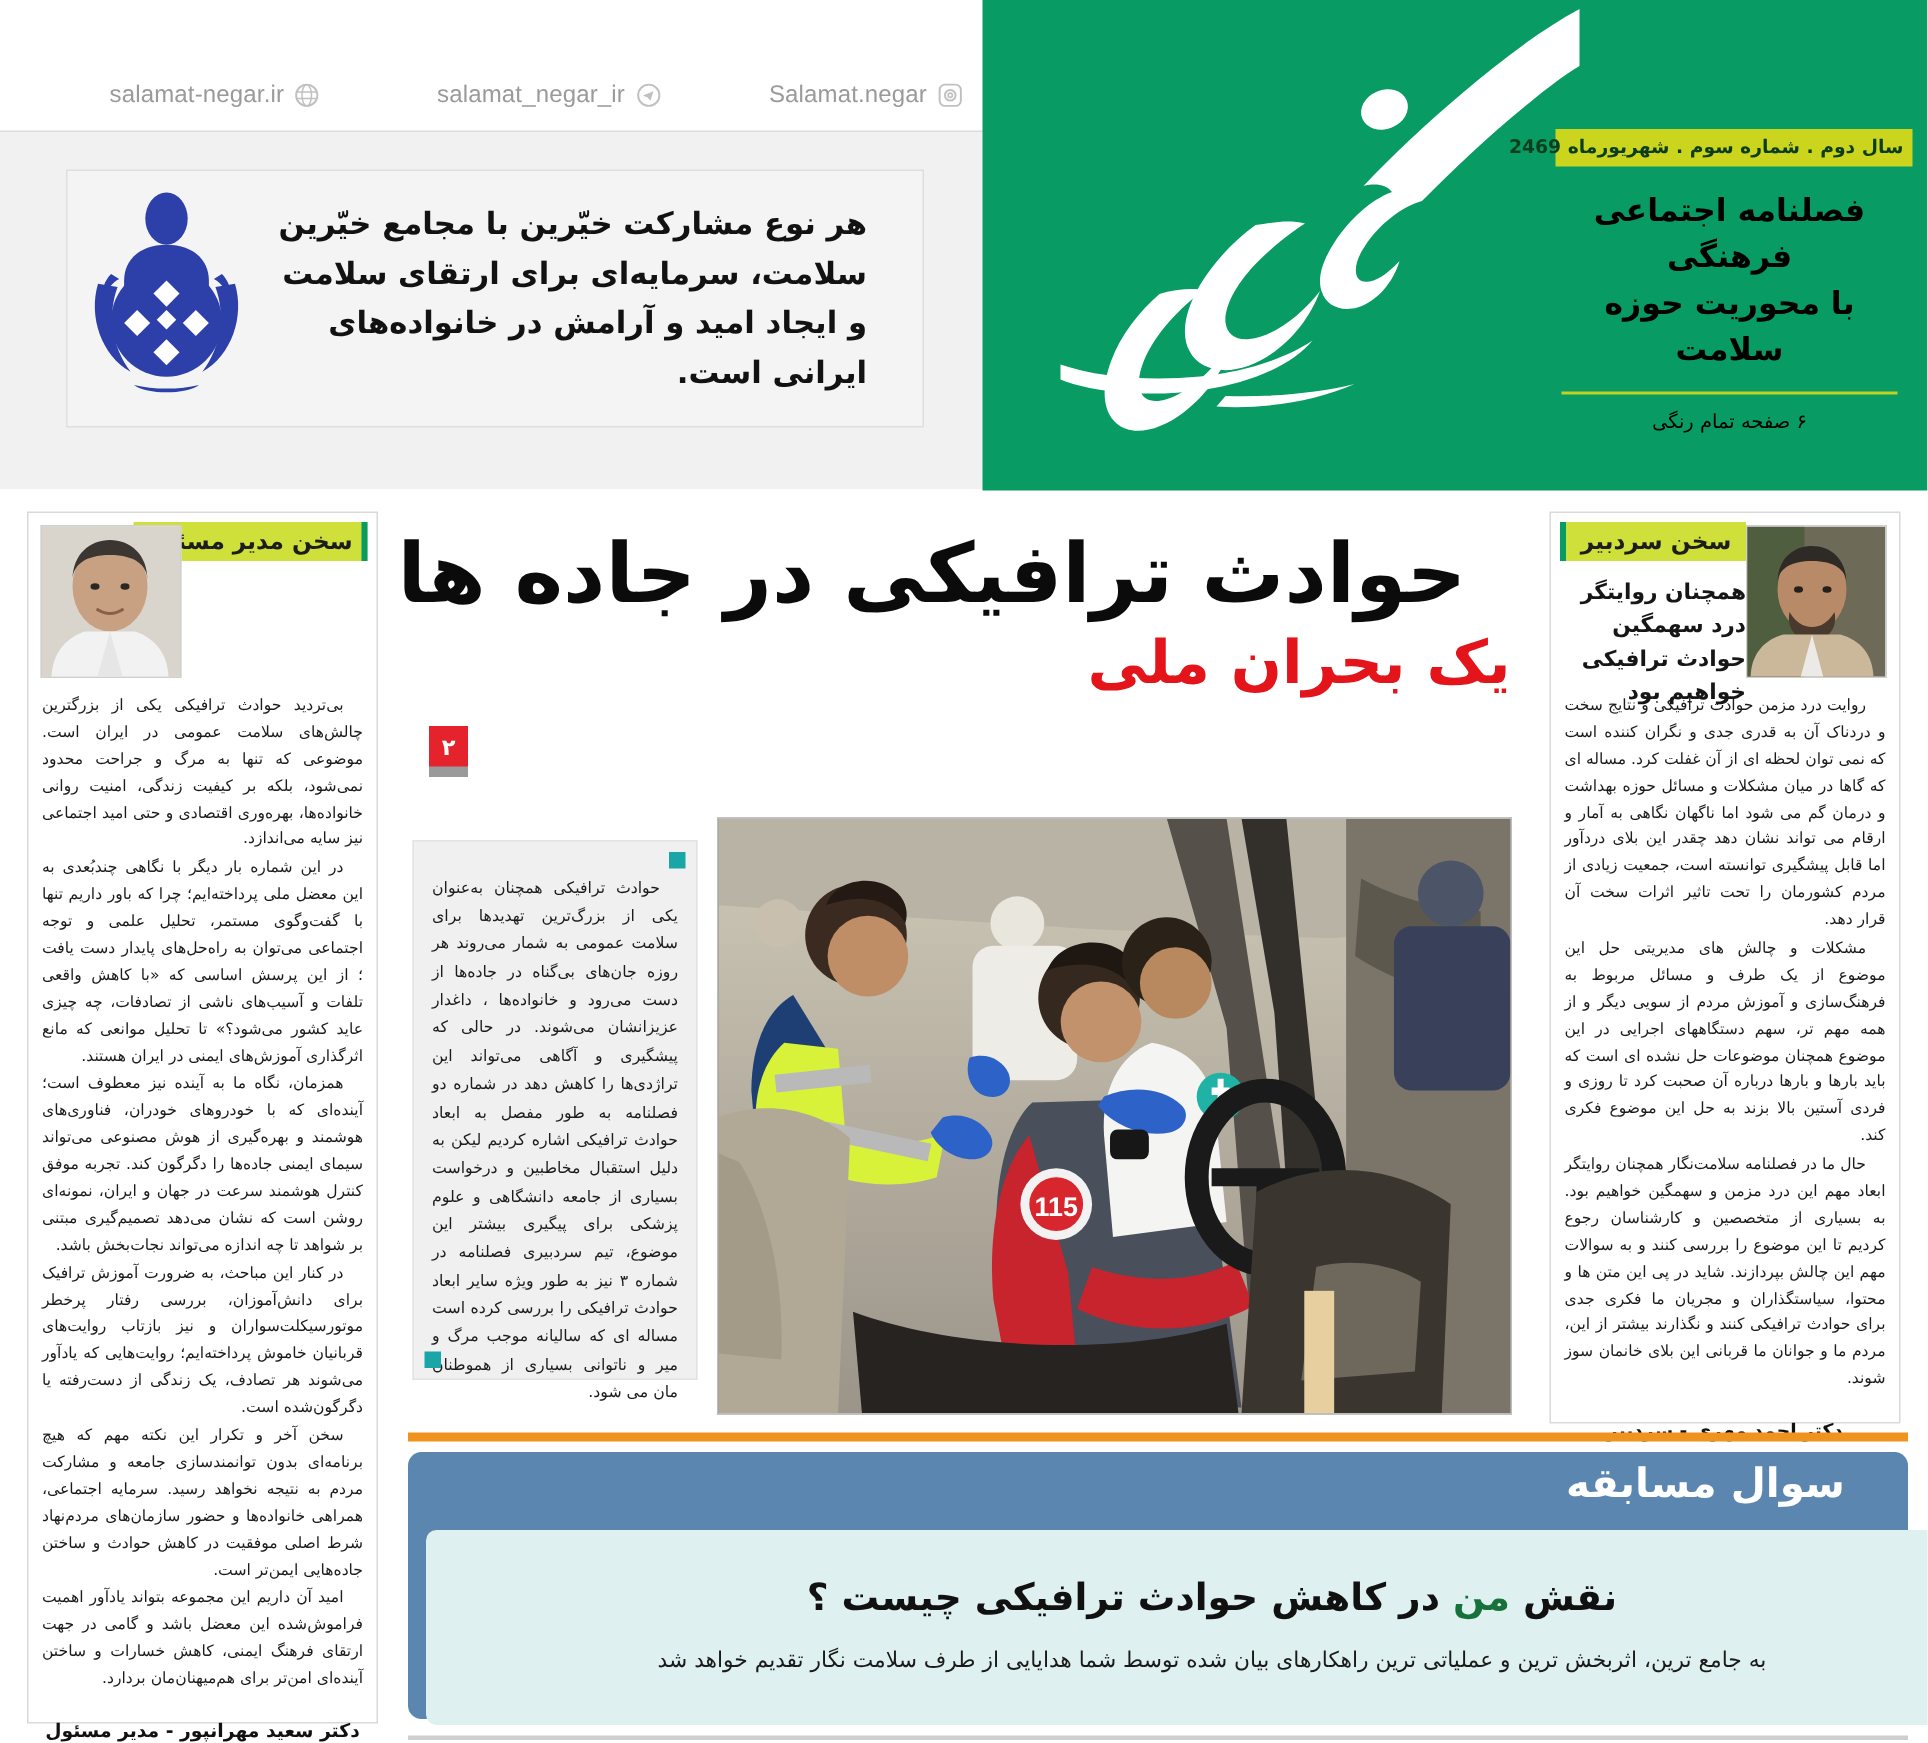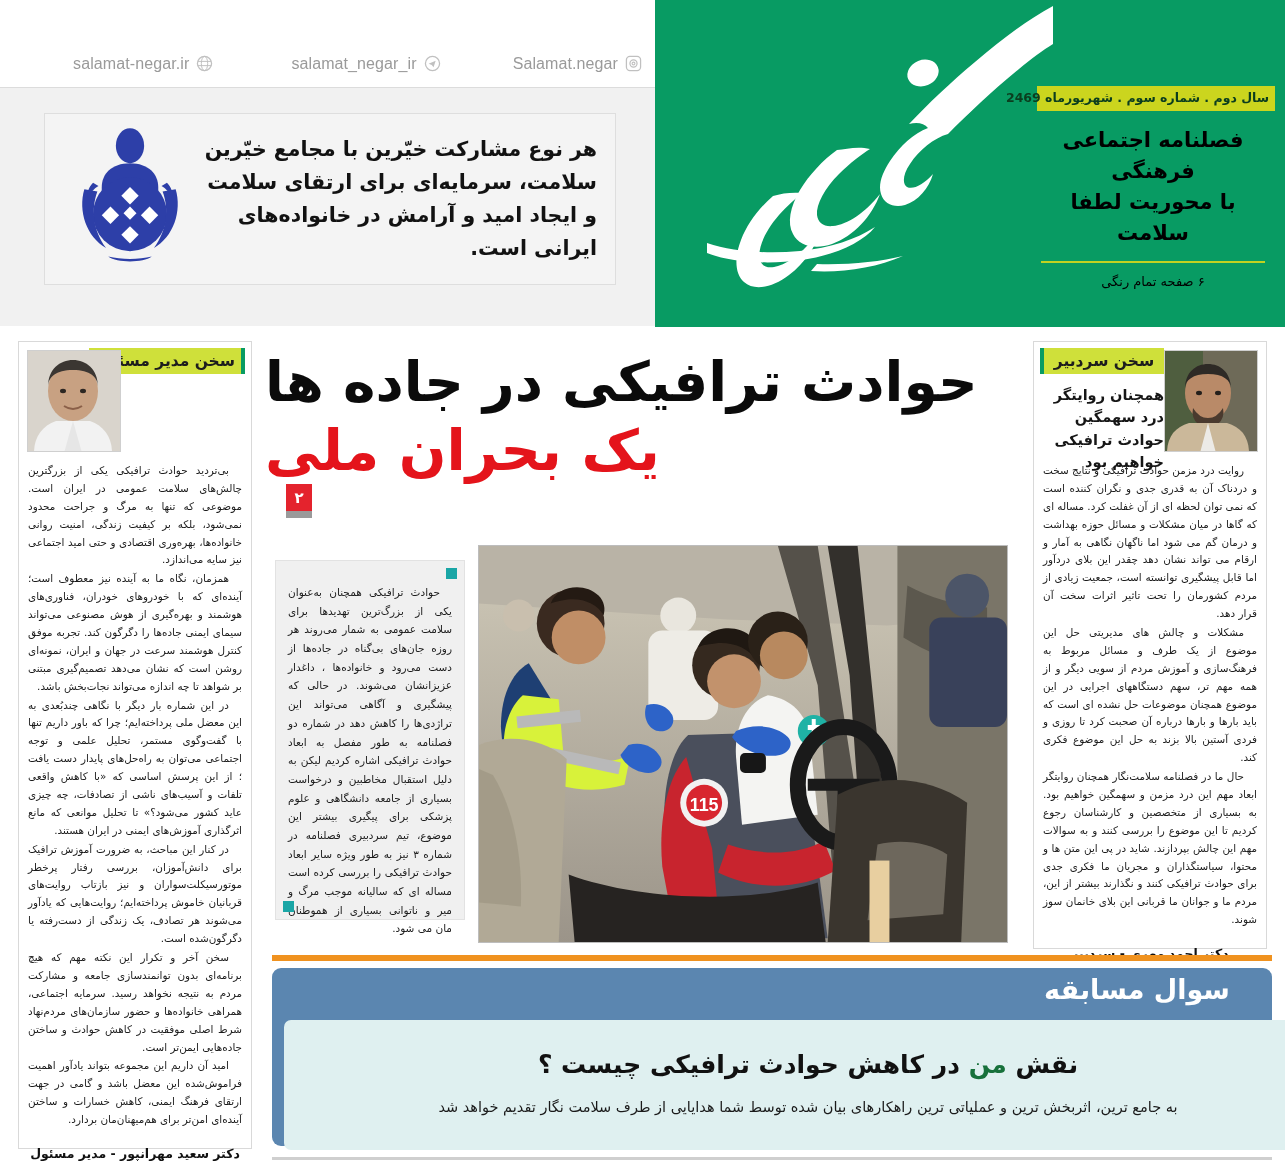--- a/index.html
+++ b/index.html
@@ -28,21 +28,21 @@
   .soc-ico { width: 17px; height: 17px; display:block; opacity:.62; }
 
   .topgrey {
     position: absolute; left: 0; top: 88px; width: 660px; height: 238px;
     background: #f1f1f1;
   }
   
   .quote-card {
     position: absolute; left: 44px; top: 113px; width: 572px; height: 172px;
     background: #f4f4f4; border: 1px solid #dedede;
-    display: flex; align-items: center; justify-content: flex-start;
+    display: flex; align-items: center; justify-content: flex-end;
   }
   .quote-text {
     width: 395px; margin-right: 18px;
     font-family: "DejaVu Sans", sans-serif;
     font-size: 20.5px; font-weight: 700; line-height: 1.62;
     color: #121212; text-align: right; direction: rtl;
   }
   .emblem { width: 132px; height: 150px; margin-right: 6px; }
 
   
@@ -118,23 +118,23 @@
   .headline {
     position: absolute; right: 278px; top: 352px; width: 742px;
     text-align: left; direction: rtl;
   }
   .hl1 {
     font-size: 55px; font-weight: 700; color: #0b0b0b; line-height: 1.12;
     font-family: "DejaVu Sans", sans-serif; letter-spacing: -1px;
     text-align: left;
   }
   .hl2 {
-    margin-top: 6px; font-size: 56px; font-weight: 700; color: #e4141b;
+    margin-top: 6px; font-size: 40px; font-weight: 700; color: #e4141b;
     line-height: 1.12; font-family: "DejaVu Sans", sans-serif;
-    letter-spacing: -1px; text-align: left;
+    letter-spacing: -1px; text-align: right;
   }
   .pagebadge {
     position: absolute; left: 286px; top: 484px; width: 26px; height: 34px;
     background: #e4232d; color: #fff; font-size: 15px; font-weight: 700;
     display: flex; align-items: center; justify-content: center;
     border-bottom: 7px solid #9a9a9a;
     font-family: "DejaVu Sans", sans-serif;
   }
 
   
@@ -261,21 +261,21 @@
           <path d="M118 196c-14 12-26 28-32 44-7 18-6 34 3 42 10 9 28 6 45-7 16-12 28-30 33-48-12 19-30 35-44 39-9 3-16 1-18-6-3-11 5-29 19-45 8-9 17-17 24-22-10-1-21 0-30 3z"></path>
           <path d="M52 253c22 9 60 12 95 7 33-5 60-17 73-33-18 12-45 21-75 24-32 3-67 1-93-8z"></path>
           <path d="M156 271c30 2 65-3 92-15-24 6-56 9-86 8z"></path>
           <path d="M330 116c9 6 22 7 34 2 10-4 17-11 19-19-9 8-22 13-34 13-8 0-14-2-19-4z" opacity="0"></path>
         </g>
       </svg>
     </div>
     <div class="mh-right">
       <div class="issue-strip">سال دوم . شماره سوم . شهریورماه 2469</div>
       <div class="mh-title">فصلنامه اجتماعی فرهنگی</div>
-      <div class="mh-title" style="margin-top:0">با محوریت لطفا سلامت</div>
+      <div class="mh-title" style="margin-top:0">با محوریت حوزه سلامت</div>
       <div class="mh-rule"></div>
       <div class="mh-sub">۶ صفحه تمام رنگی</div>
     </div>
   </div>
 
   <div class="col-left">
     <div class="sec-tag">سخن مدیر مسئول</div>
     <div class="author-head">
       <div class="author-photo">
         <svg viewBox="0 0 94 102" width="94" height="102">
@@ -285,22 +285,22 @@
           <path d="M30 70c-14 5-22 16-22 32h78c0-16-8-27-22-32z" fill="#f2f2f2"></path>
           <path d="M47 70l-9 32h18z" fill="#e6e6e6"></path>
           <ellipse cx="37" cy="40" rx="3" ry="2.2" fill="#2d2723"></ellipse>
           <ellipse cx="57" cy="40" rx="3" ry="2.2" fill="#2d2723"></ellipse>
           <path d="M38 55q9 6 18 0" stroke="#8a5f48" stroke-width="2" fill="none"></path>
         </svg>
       </div>
     </div>
     <div class="body-col">
       <p>بی‌تردید حوادث ترافیکی یکی از بزرگترین چالش‌های سلامت عمومی در ایران است. موضوعی که تنها به مرگ و جراحت محدود نمی‌شود، بلکه بر کیفیت زندگی، امنیت روانی خانواده‌ها، بهره‌وری اقتصادی و حتی امید اجتماعی نیز سایه می‌اندازد.</p>
+      <p>در این شماره بار دیگر با نگاهی چندبُعدی به این معضل ملی پرداخته‌ایم؛ چرا که باور داریم تنها با گفت‌وگوی مستمر، تحلیل علمی و توجه اجتماعی می‌توان به راه‌حل‌های پایدار دست یافت ؛ از این پرسش اساسی که «با کاهش واقعی تلفات و آسیب‌های ناشی از تصادفات، چه چیزی عاید کشور می‌شود؟» تا تحلیل موانعی که مانع اثرگذاری آموزش‌های ایمنی در ایران هستند.</p>
       <p>همزمان، نگاه ما به آینده نیز معطوف است؛ آینده‌ای که با خودروهای خودران، فناوری‌های هوشمند و بهره‌گیری از هوش مصنوعی می‌تواند سیمای ایمنی جاده‌ها را دگرگون کند. تجربه موفق کنترل هوشمند سرعت در جهان و ایران، نمونه‌ای روشن است که نشان می‌دهد تصمیم‌گیری مبتنی بر شواهد تا چه اندازه می‌تواند نجات‌بخش باشد.</p>
-      <p>در این شماره بار دیگر با نگاهی چندبُعدی به این معضل ملی پرداخته‌ایم؛ چرا که باور داریم تنها با گفت‌وگوی مستمر، تحلیل علمی و توجه اجتماعی می‌توان به راه‌حل‌های پایدار دست یافت ؛ از این پرسش اساسی که «با کاهش واقعی تلفات و آسیب‌های ناشی از تصادفات، چه چیزی عاید کشور می‌شود؟» تا تحلیل موانعی که مانع اثرگذاری آموزش‌های ایمنی در ایران هستند.</p>
       <p>در کنار این مباحث، به ضرورت آموزش ترافیک برای دانش‌آموزان، بررسی رفتار پرخطر موتورسیکلت‌سواران و نیز بازتاب روایت‌های قربانیان خاموش پرداخته‌ایم؛ روایت‌هایی که یادآور می‌شوند هر تصادف، یک زندگی از دست‌رفته یا دگرگون‌شده است.</p>
       <p>سخن آخر و تکرار این نکته مهم که هیچ برنامه‌ای بدون توانمندسازی جامعه و مشارکت مردم به نتیجه نخواهد رسید. سرمایه اجتماعی، همراهی خانواده‌ها و حضور سازمان‌های مردم‌نهاد شرط اصلی موفقیت در کاهش حوادث و ساختن جاده‌هایی ایمن‌تر است.</p>
       <p>امید آن داریم این مجموعه بتواند یادآور اهمیت فراموش‌شده این معضل باشد و گامی در جهت ارتقای فرهنگ ایمنی، کاهش خسارات و ساختن آینده‌ای امن‌تر برای هم‌میهنان‌مان بردارد.</p>
       <div class="byline">دکتر سعید مهرانپور - مدیر مسئول</div>
     </div>
   </div>
 
   <div class="col-right">
     <div class="sec-tag">سخن سردبیر</div>
     <div class="author-head">

